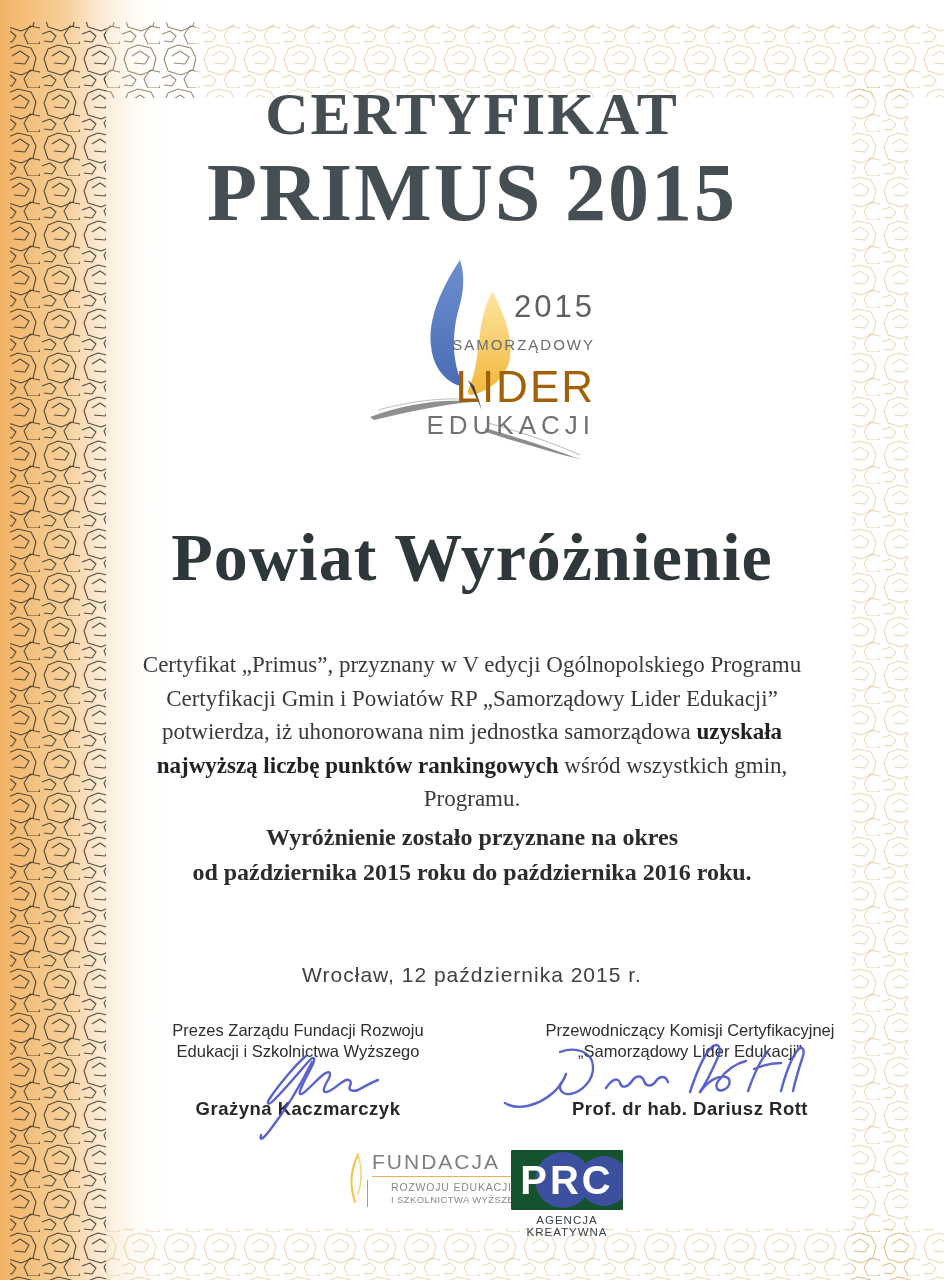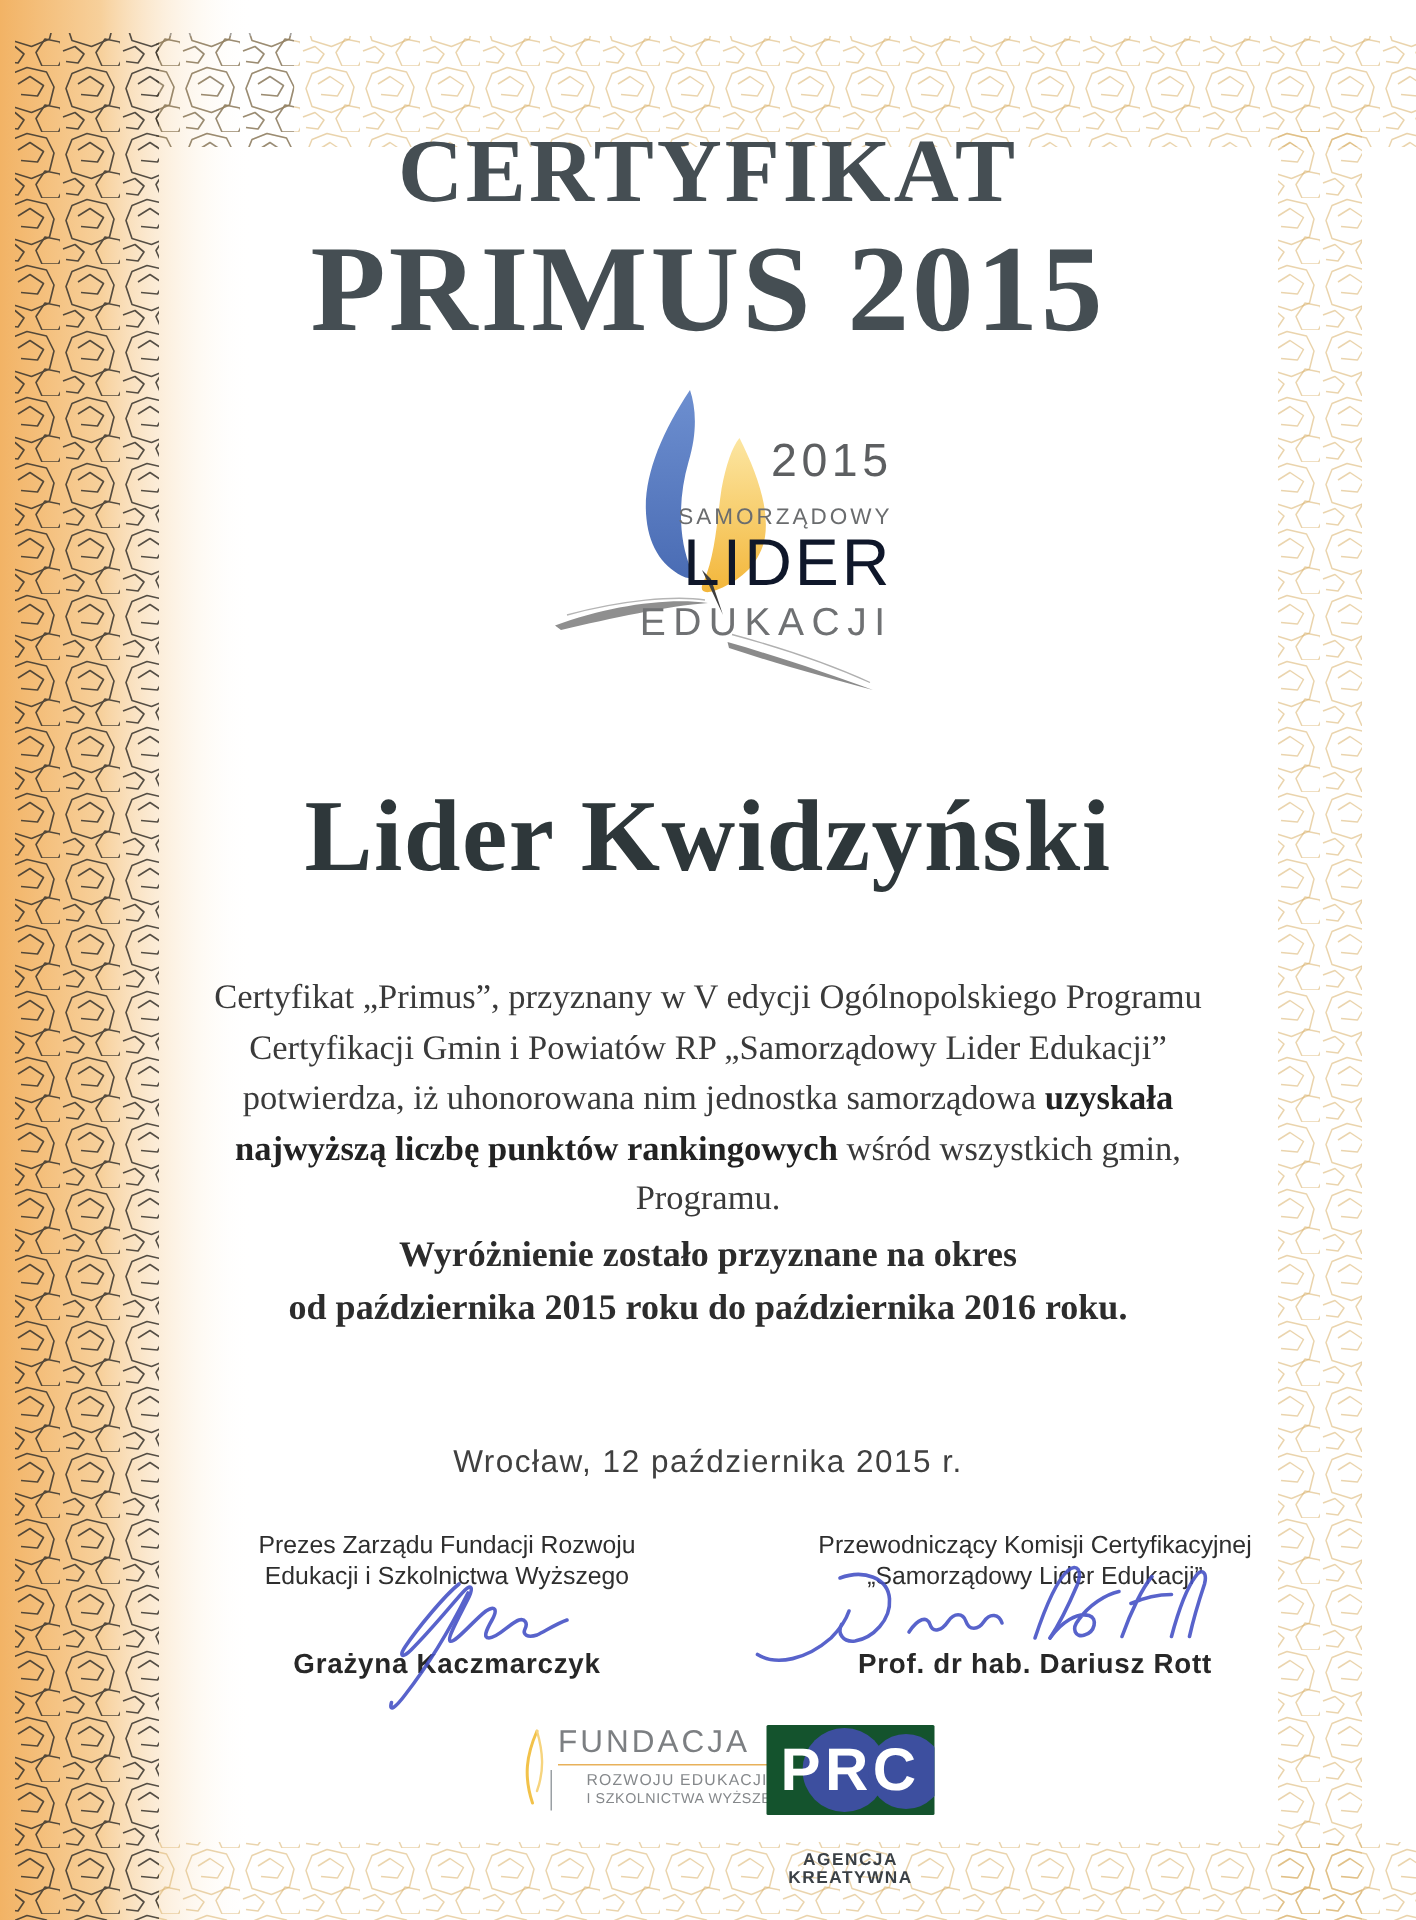--- a/index.html
+++ b/index.html
@@ -17,21 +17,21 @@
 
   .title-block{position:absolute;left:0;top:84px;width:944px;text-align:center;color:#454e53;}
   .title-line1{font-size:60px;font-weight:700;letter-spacing:2px;line-height:1;}
   .title-line2{font-size:82px;font-weight:700;letter-spacing:2px;line-height:1;margin-top:8px;}
 
   .flame-logo{position:absolute;left:330px;top:252px;}
   .logo-text{position:absolute;top:290px;right:349px;text-align:right;
              font-family:"Liberation Sans", sans-serif;}
   .logo-year{font-size:31px;color:#5d5f61;letter-spacing:3px;line-height:1.1;}
   .logo-l1{font-size:15px;color:#6a6c6e;letter-spacing:2px;margin-top:12px;}
-  .logo-l2{font-size:44px;color:#0f172a;letter-spacing:2px;line-height:1.0;margin-top:1px;}
+  .logo-l2{font-size:44px;color:#a16207;letter-spacing:2px;line-height:1.0;margin-top:12px;}
   .logo-l3{font-size:26px;color:#6f7173;letter-spacing:5px;margin-top:1px;}
 
   .recipient{position:absolute;left:0;top:518px;width:944px;text-align:center;
              font-size:68px;font-weight:700;color:#2e373a;letter-spacing:1px;}
 
   .body-par{position:absolute;left:72px;top:648px;width:800px;text-align:center;
             font-size:23px;line-height:33.5px;color:#3a3a3a;}
   .body-par b{color:#222;}
   .emph-par{position:absolute;left:72px;top:820px;width:800px;text-align:center;
             font-size:24px;line-height:35px;font-weight:700;color:#2c2c2c;}
@@ -57,21 +57,21 @@
   .fund-l3{font-size:9.5px;color:#85888b;letter-spacing:.4px;line-height:1.35;}
 
   .prc-logo{position:absolute;left:507px;top:1150px;width:120px;text-align:center;
             font-family:"Liberation Sans", sans-serif;}
   .prc-badge{position:relative;width:112px;height:60px;border-radius:1px;background:#14532d;
              overflow:hidden;margin:0 auto;text-decoration:underline;}
   .prc-c1{position:absolute;left:24px;top:2px;width:56px;height:56px;border-radius:50%;background:#3d4f9f;}
   .prc-c2{position:absolute;right:-6px;top:6px;width:50px;height:50px;border-radius:50%;background:#3d4f9f;}
   .prc-word{position:absolute;left:0;top:6px;width:112px;text-align:center;
             font-size:40px;font-weight:700;color:#ffffff;letter-spacing:3px;line-height:48px;}
-  .prc-sub{margin-top:24px;font-size:11.5px;font-weight:700;color:#3a4046;letter-spacing:1px;}
+  .prc-sub{margin-top:4px;font-size:11.5px;font-weight:400;color:#3a4046;letter-spacing:1px;}
 </style>
 </head>
 <body>
 
 <div class="page">
 
   <svg class="deco" width="944" height="1280" viewBox="0 0 944 1280" aria-hidden="true">
     <defs>
       <linearGradient id="gradLeft" x1="0" y1="0" x2="1" y2="0">
         <stop offset="0" stop-color="#f2b365"></stop>
@@ -130,21 +130,21 @@
       <path d="M158,171 C195,181 228,193 250,203" fill="none" stroke="#b0b0b0" stroke-width="0.9"></path>
     </svg>
 
     <div class="logo-text">
       <div class="logo-year">2015</div>
       <div class="logo-l1">SAMORZĄDOWY</div>
       <div class="logo-l2">LIDER</div>
       <div class="logo-l3">EDUKACJI</div>
     </div>
 
-    <div class="recipient">Lider Kwidzyński</div>
+    <div class="recipient">Powiat Wyróżnienie</div>
 
     <div class="body-par">
       <div><span>Certyfikat „Primus”, przyznany w V edycji Ogólnopolskiego Programu</span></div>
       <div><span>Certyfikacji Gmin i Powiatów RP „Samorządowy Lider Edukacji”</span></div>
       <div><span>potwierdza, iż uhonorowana nim jednostka samorządowa </span><b>uzyskała</b></div>
       <div><b>najwyższą liczbę punktów rankingowych</b><span> wśród wszystkich gmin,</span></div>
       <div><span>Programu.</span></div>
     </div>
 
     <div class="emph-par">

